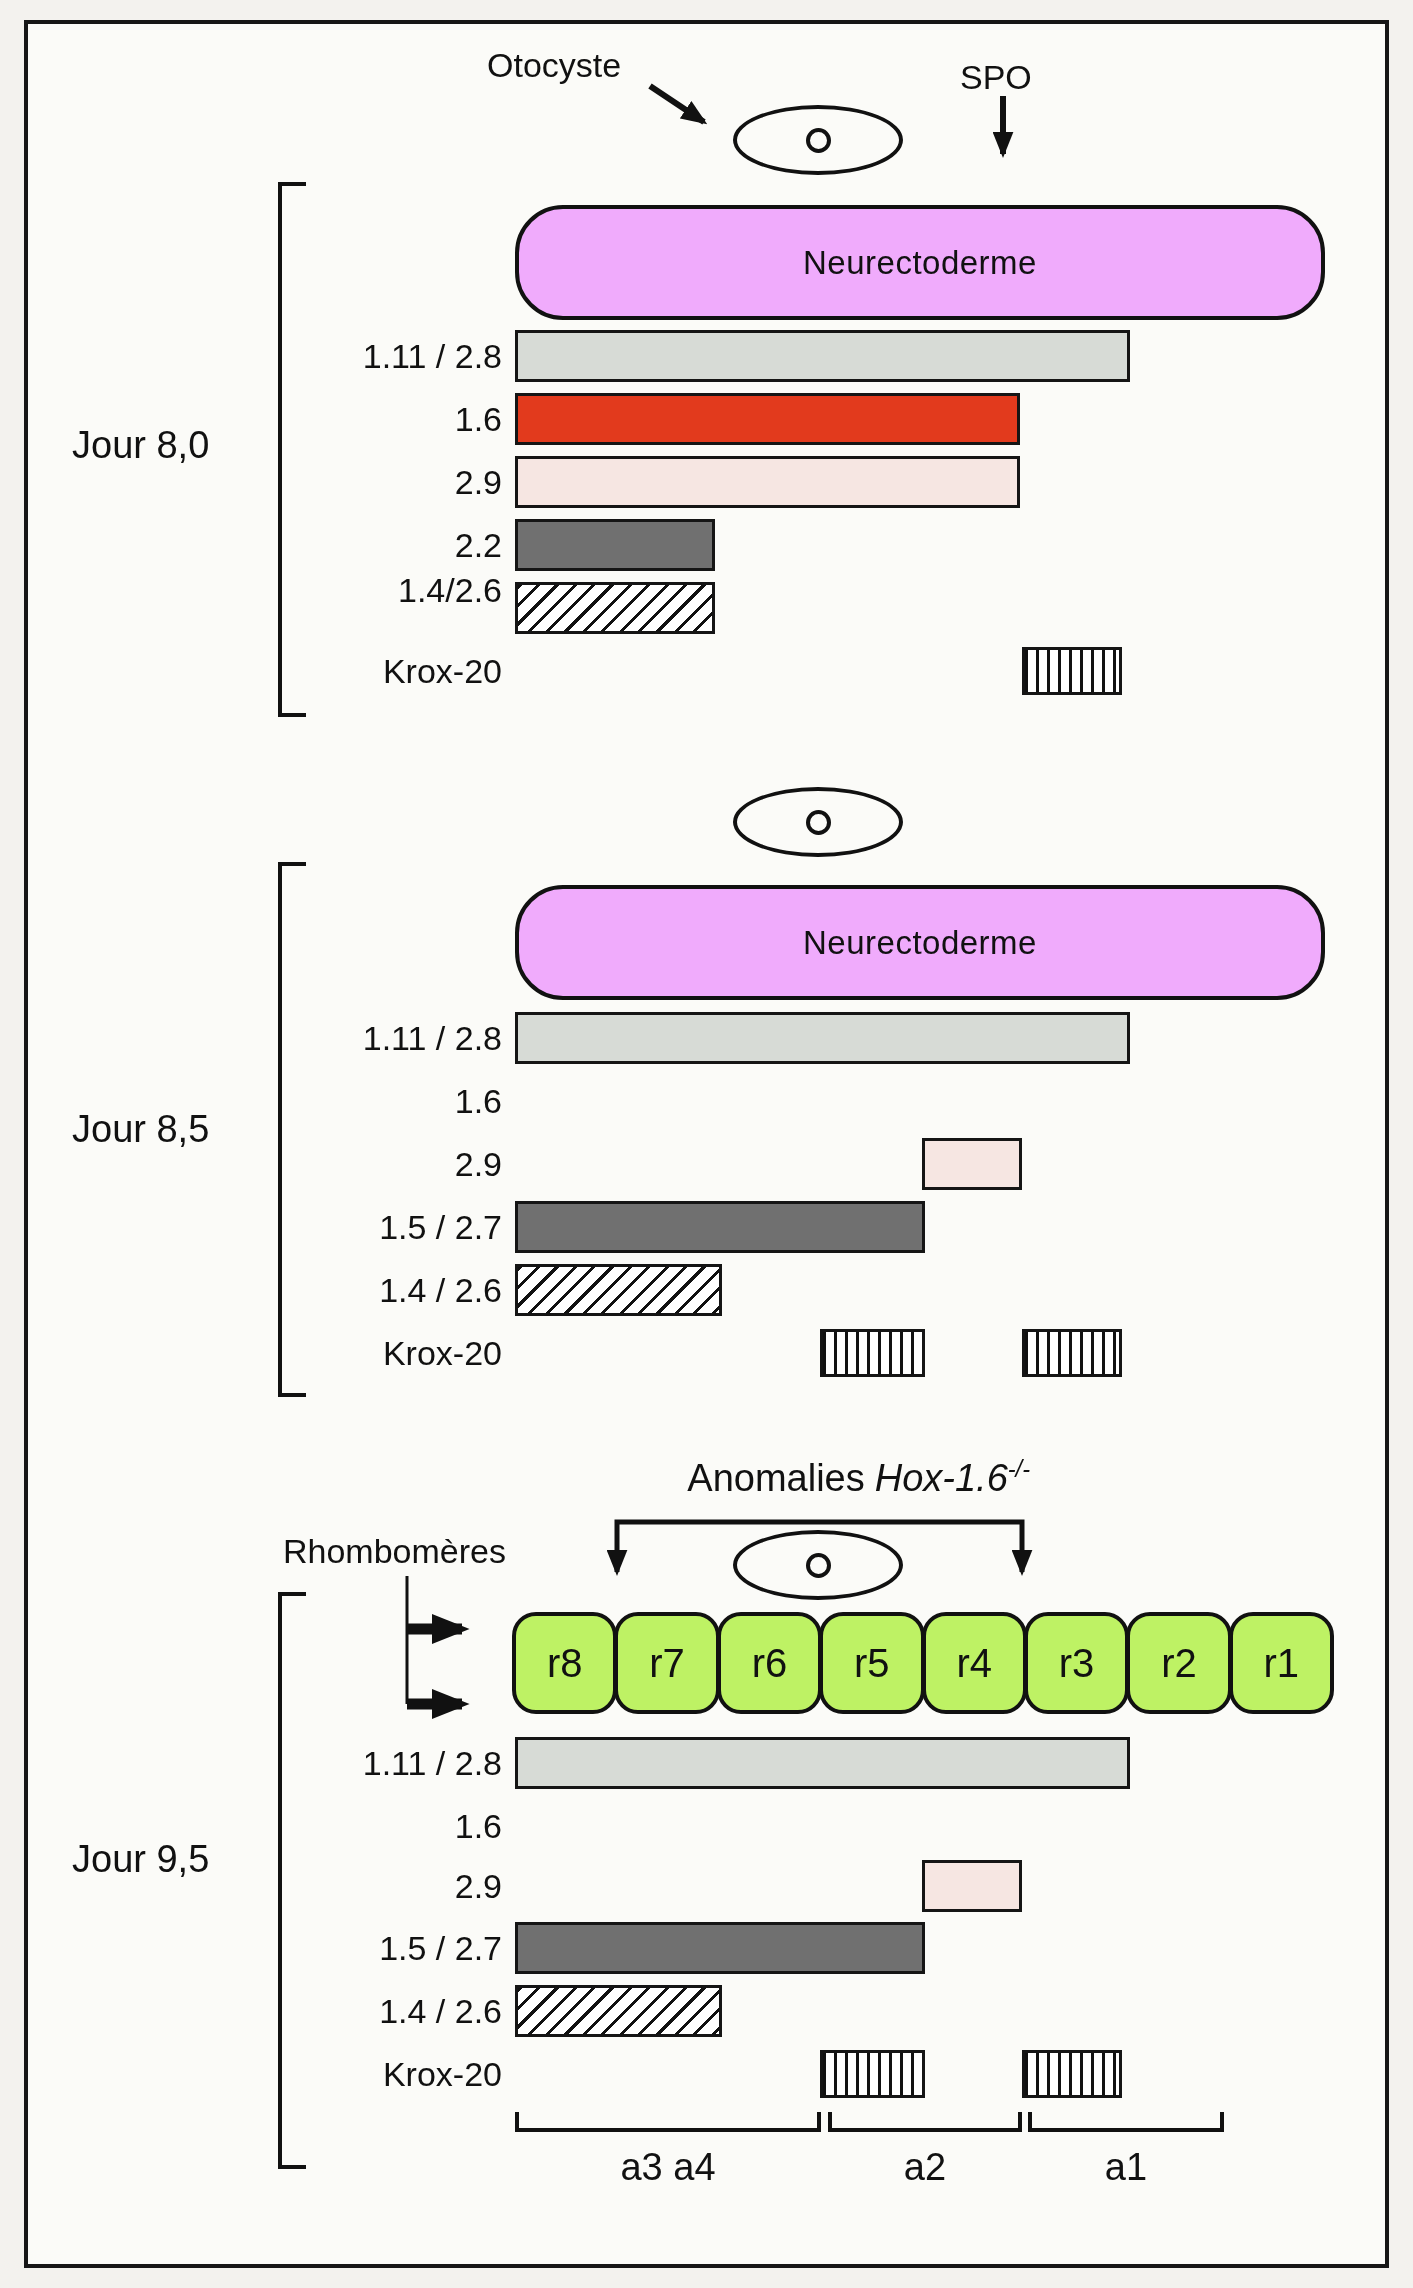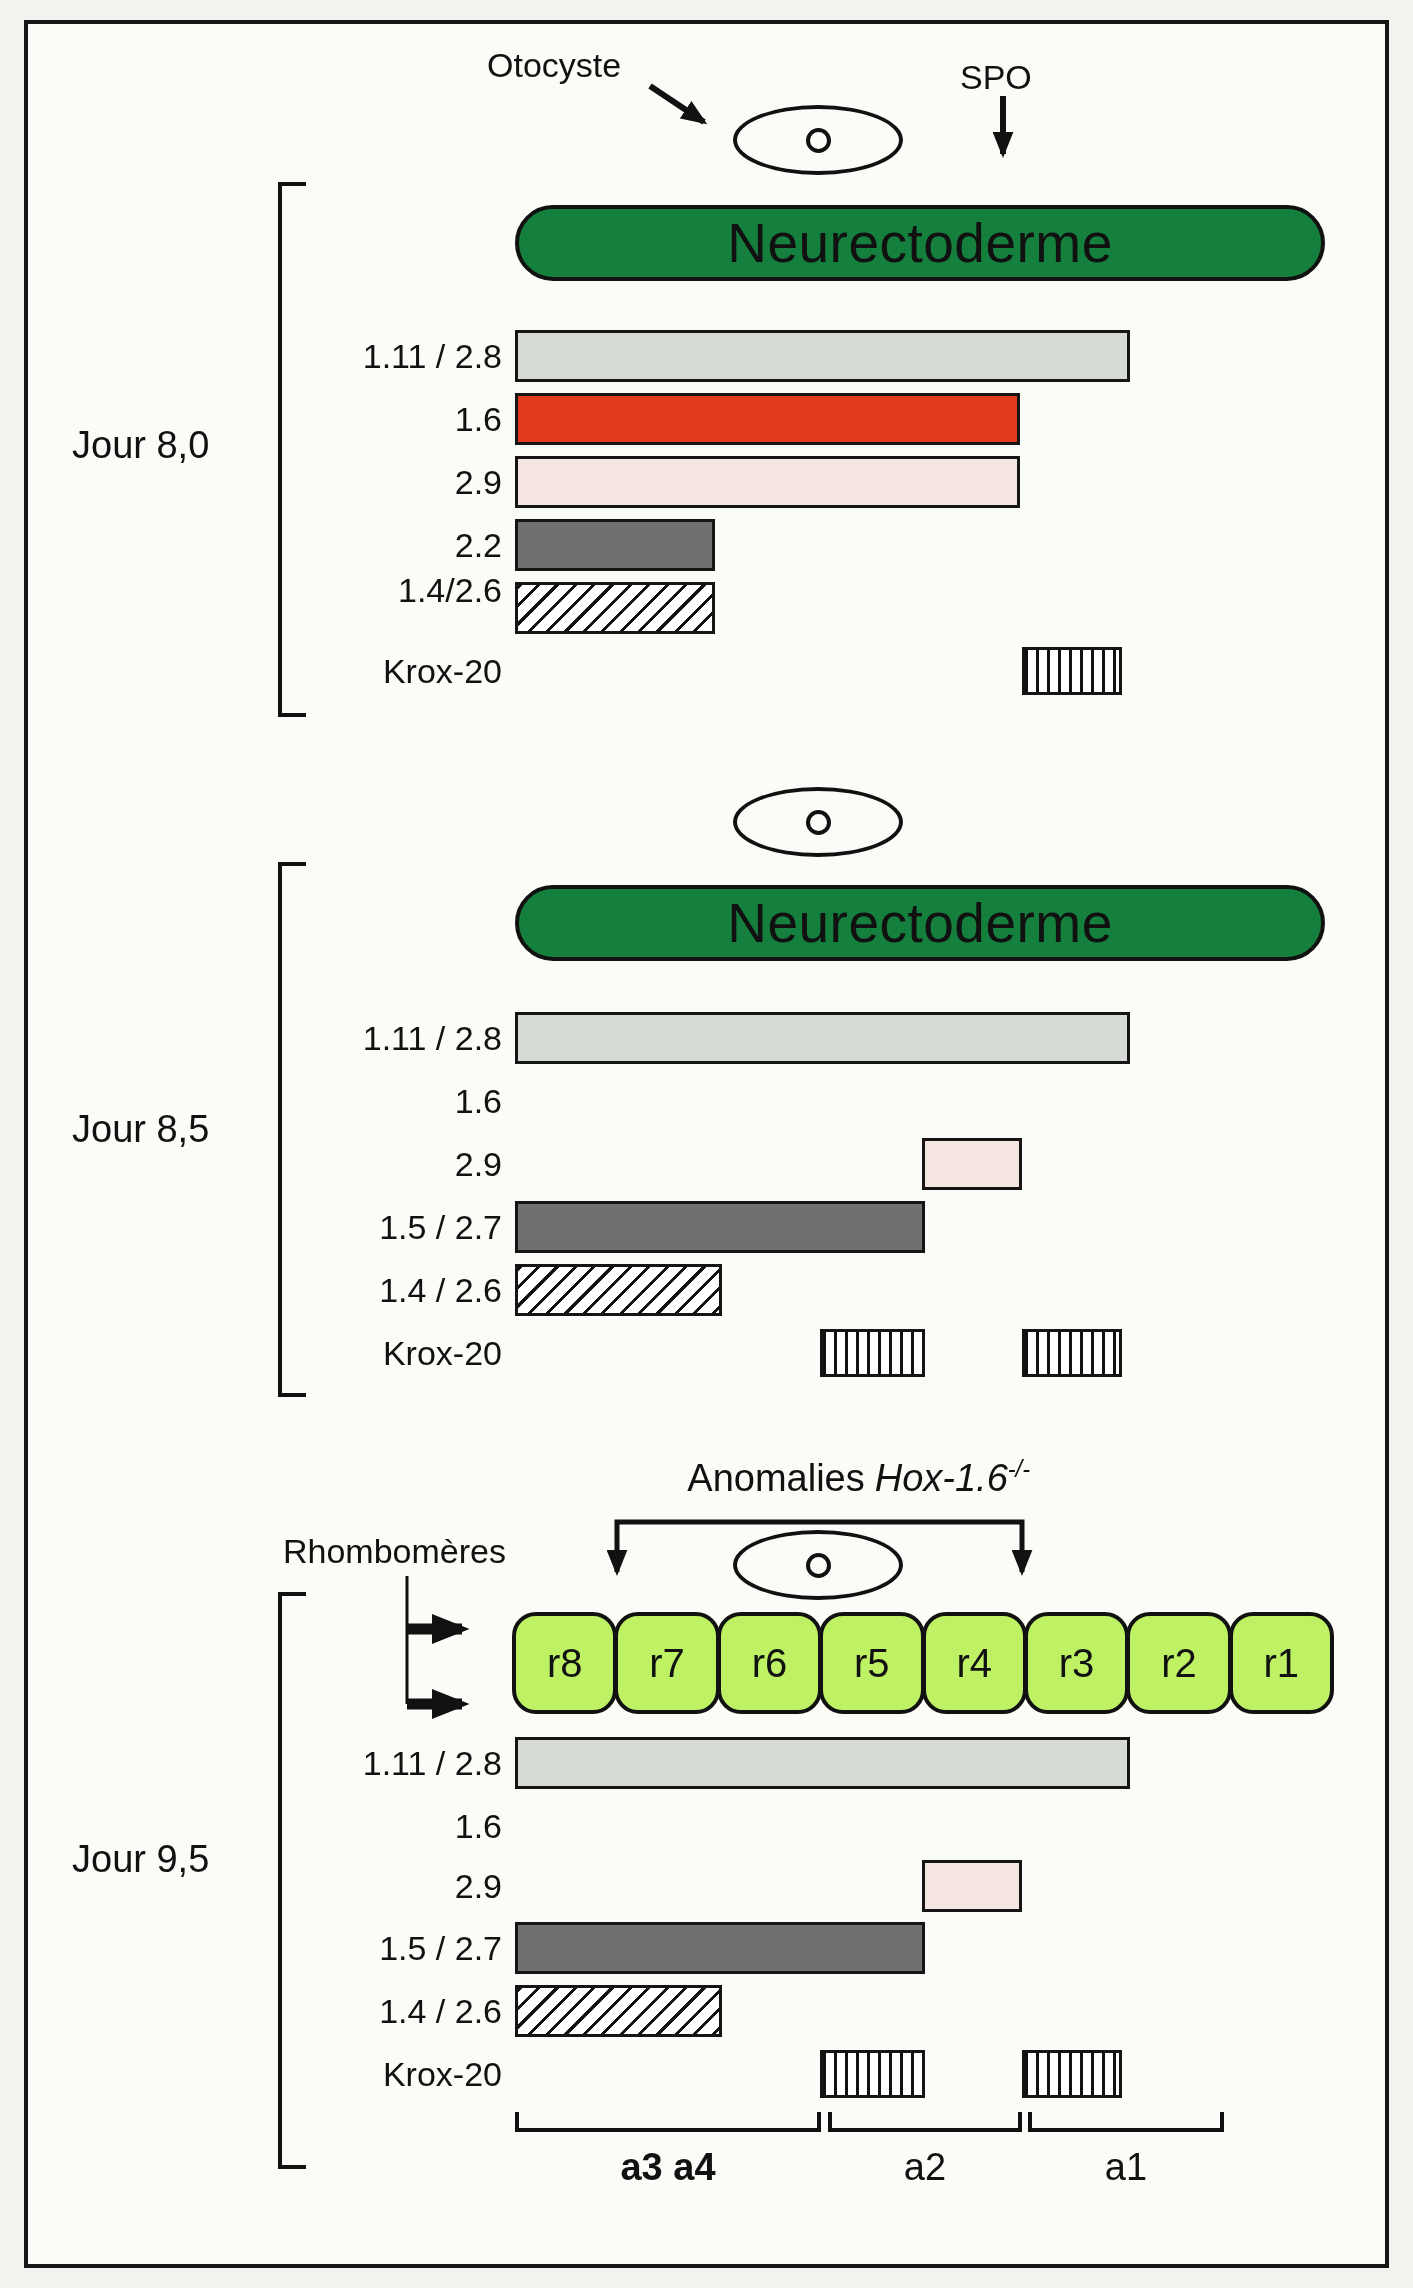--- a/index.html
+++ b/index.html
@@ -17,24 +17,24 @@
   }
   .overlay { position:absolute; left:0; top:0; pointer-events:none; }
   .ann-label { position:absolute; font-size:34px; white-space:nowrap; }
   .ellipse {
     position:absolute; width:170px; height:70px;
     border:4px solid #111; border-radius:50%;
     background:#fbfbf8; display:flex; align-items:center; justify-content:center;
   }
   .core { width:25px; height:25px; border:4px solid #111; border-radius:50%; background:#fbfbf8; }
   .neur-box {
-    position:absolute; left:515px; width:810px; height:76px;
-    border:4px solid #111; border-radius:48px; background:#15803d;
+    position:absolute; left:515px; width:810px; height:115px;
+    border:4px solid #111; border-radius:48px; background:#f0abfc;
     display:flex; align-items:center; justify-content:center;
-    font-size:55px; letter-spacing:0.5px;
+    font-size:33px; letter-spacing:0.5px;
   }
   .day-bracket {
     position:absolute; left:278px; width:28px;
     border-left:4px solid #111; border-top:4px solid #111; border-bottom:4px solid #111;
   }
   .day-label { position:absolute; left:72px; width:200px; font-size:38px; white-space:nowrap; }
   .gene-label {
     position:absolute; left:160px; width:342px; text-align:right;
     font-size:34px; line-height:38px; white-space:nowrap;
   }
@@ -122,21 +122,21 @@
       <div class="rhombo">r3</div>
       <div class="rhombo">r2</div>
       <div class="rhombo">r1</div>
     </div>
   <div class="day-bracket" style="top:1592px; height:577px;"></div>
   <div class="day-label" style="top:1838px;">Jour 9,5</div>
 
   <div class="axis-bracket" style="left:515px; width:306px;"></div>
   <div class="axis-bracket" style="left:828px; width:194px;"></div>
   <div class="axis-bracket" style="left:1028px; width:196px;"></div>
-  <div class="axis-label" style="left:515px; width:306px;font-weight:bold;">a3 a4</div>
+  <div class="axis-label" style="left:515px; width:306px;">a3 a4</div>
   <div class="axis-label" style="left:828px; width:194px;">a2</div>
   <div class="axis-label" style="left:1028px; width:196px;">a1</div>
 
 <div class="gene-label" style="top: 337px;">1.11 / 2.8</div>
     <div class="bar bar-gray" style="left: 515px; top: 330px; width: 615px; height: 52px;"></div>
     <div class="gene-label" style="top: 400px;">1.6</div>
     <div class="bar bar-red" style="left: 515px; top: 393px; width: 505px; height: 52px;"></div>
     <div class="gene-label" style="top: 463px;">2.9</div>
     <div class="bar bar-pink" style="left: 515px; top: 456px; width: 505px; height: 52px;"></div>
     <div class="gene-label" style="top: 526px;">2.2</div>

